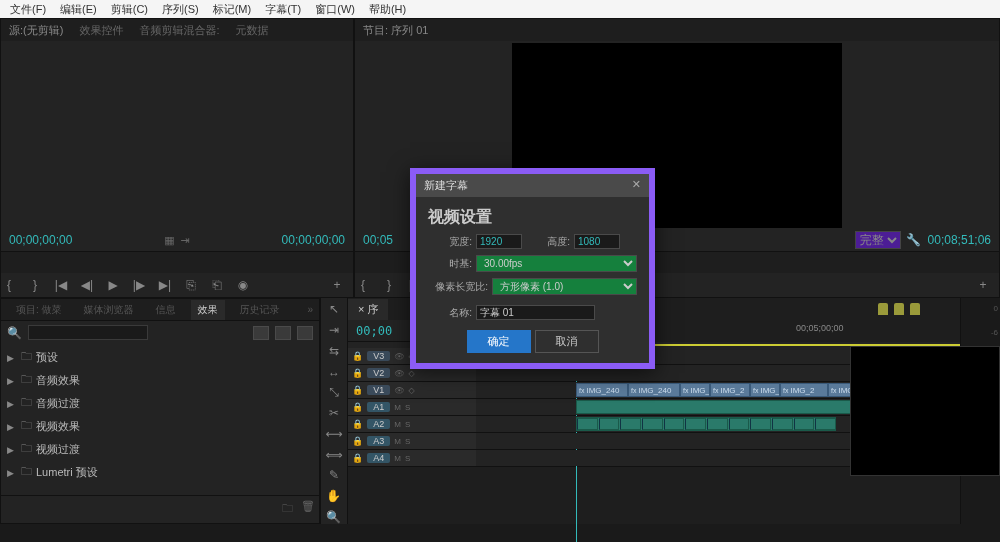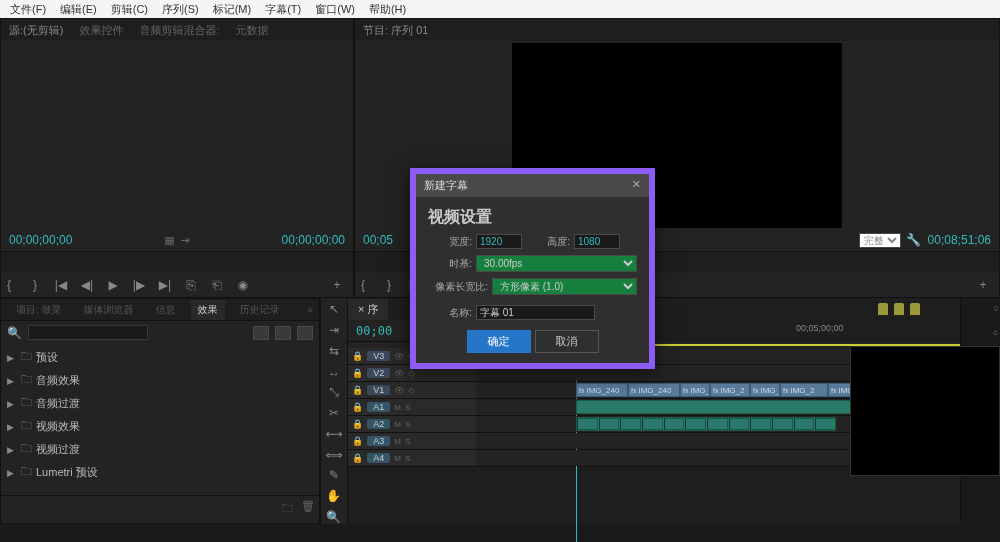--- a/index.html
+++ b/index.html
@@ -15,21 +15,21 @@
 .program-panel { flex: 1; display: flex; flex-direction: column; }
 
 .source-tabs { display: flex; background: #1e1e1e; height: 22px; align-items: center; }
 .source-tabs span { padding: 3px 8px; color: #666; }
 .source-tabs span:first-child { color: #888; }
 
 .monitor-area { flex: 1; background: #232323; display: flex; align-items: center; justify-content: center; }
 .program-monitor { width: 330px; height: 185px; background: #000; }
 
 .timecode-row { display: flex; justify-content: space-between; align-items: center; padding: 2px 8px; color: #3bb; font-family: monospace; font-size: 12px; background: #232323; height: 22px; }
-.timecode-row select { background: #ffffff; color: #888; border: 1px solid #444; font-size: 10px; }
+.timecode-row select { background: #4c1d95; color: #888; border: 1px solid #444; font-size: 12px; }
 .tc-icons { color: #666; font-size: 11px; display: flex; gap: 6px; }
 
 .playbar { background: #1e1e1e; height: 10px; border-top: 1px solid #111; position: relative; }
 .scrubber { background: #1e1e1e; height: 12px; position: relative; }
 .transport { display: flex; justify-content: center; gap: 10px; background: #232323; padding: 4px 0; height: 24px; align-items: center; }
 .transport .tbtn { color: #888; cursor: pointer; font-size: 12px; width: 16px; text-align: center; }
 .transport .plus { margin-left: auto; margin-right: 8px; }
 
 .bottom-row { display: flex; height: 226px; }
 .effects-panel { width: 320px; display: flex; flex-direction: column; }

